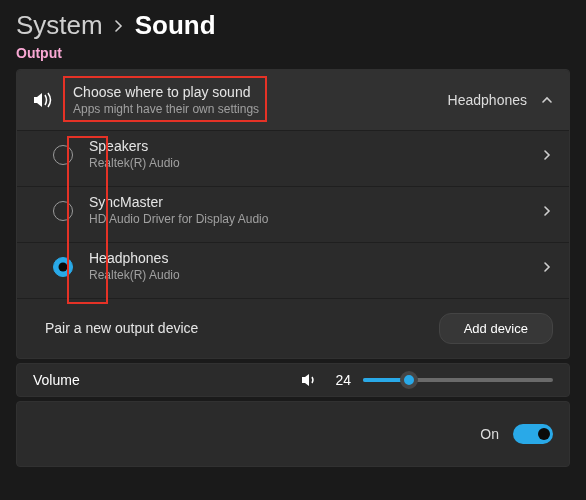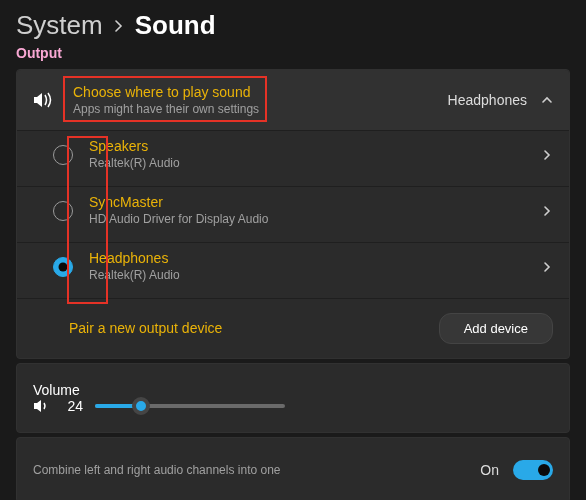--- a/index.html
+++ b/index.html
@@ -73,21 +73,21 @@
   }
   .radio-slot {
     width: 56px;
     display: flex;
     justify-content: flex-end;
     align-items: center;
     flex-shrink: 0;
     padding-right: 16px;
   }
   .text-block { flex: 1; }
-  .title { font-size: 14px; color: #eab308; line-height: 1.3; }
+  .title { font-size: 14px; color: #e5e5e5; line-height: 1.3; }
   .subtitle { font-size: 12px; color: #a0a0a0; line-height: 1.3; margin-top: 1px; }
   .right-block {
     display: flex;
     align-items: center;
     gap: 14px;
     flex-shrink: 0;
   }
   .right-label { font-size: 14px; color: #dcdcdc; }
   .chevron {
     width: 12px; height: 12px;
@@ -118,26 +118,25 @@
   }
   .add-button {
     background: #373737;
     border: 1px solid #444;
     color: #ffffff;
     font-size: 13px;
     padding: 7px 24px;
     border-radius: 12px;
     cursor: pointer;
   }
-  .row.pair { padding-left: 52px; }
+  .row.pair { padding-left: 28px; }
   .volume-row {
     display: flex;
-    align-items: flex-start;
-    padding: 18px 16px;
-    flex-direction: column;
+    align-items: flex-end;
+    padding: 8px 16px;
   }
   .volume-label { flex: 0 0 auto; font-size: 14px; }
   .volume-controls {
     flex: 1;
     display: flex;
     align-items: center;
     justify-content: flex-end;
     gap: 12px;
   }
   .volume-value { font-size: 14px; min-width: 20px; text-align: right; }
@@ -306,21 +305,20 @@
           <div class="slider-fill" id="vol-fill" style="width: 24%;"></div>
           <div class="slider-thumb" id="vol-thumb" style="left: 24%;"></div>
         </div>
       </div>
     </div>
   </div>
 
   <div class="card">
     <div class="row" style="min-height:64px;">
       <div class="text-block">
-        <div class="subtitle">Combine left and right audio channels into one</div>
       </div>
       <div class="right-block">
         <span class="right-label">On</span>
         <span class="toggle"></span>
       </div>
     </div>
   </div>
 
 </div>
 

